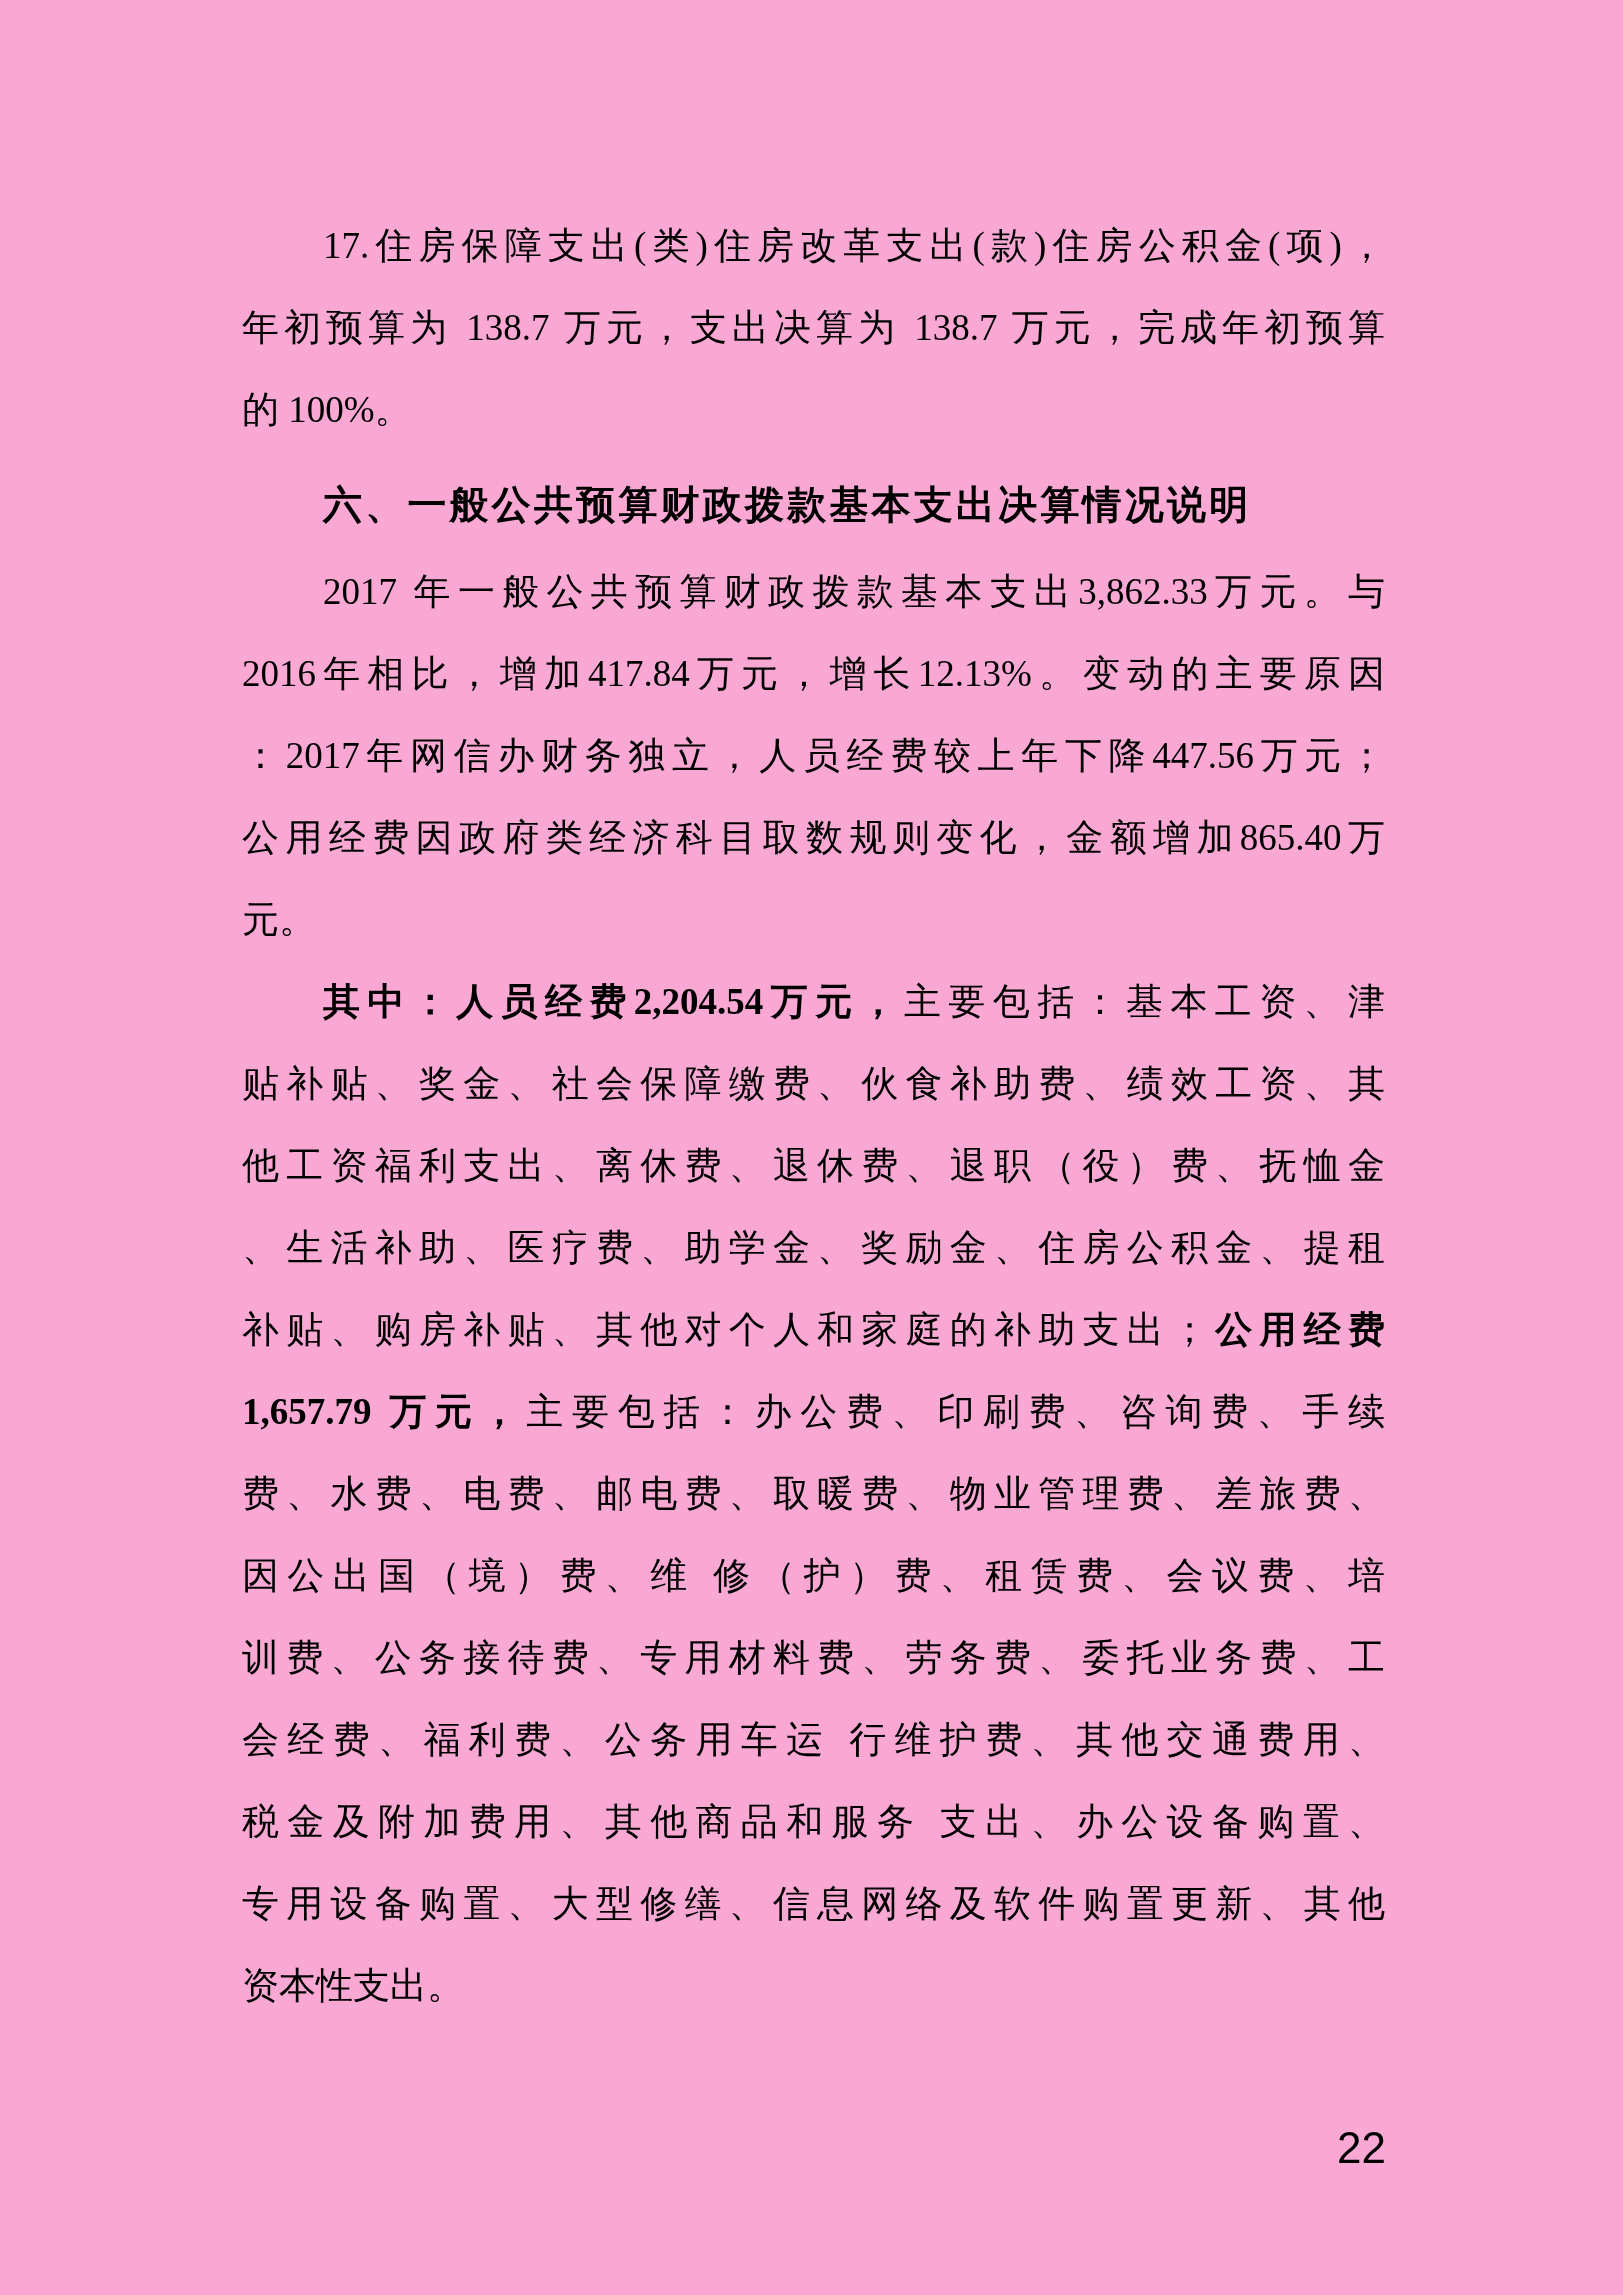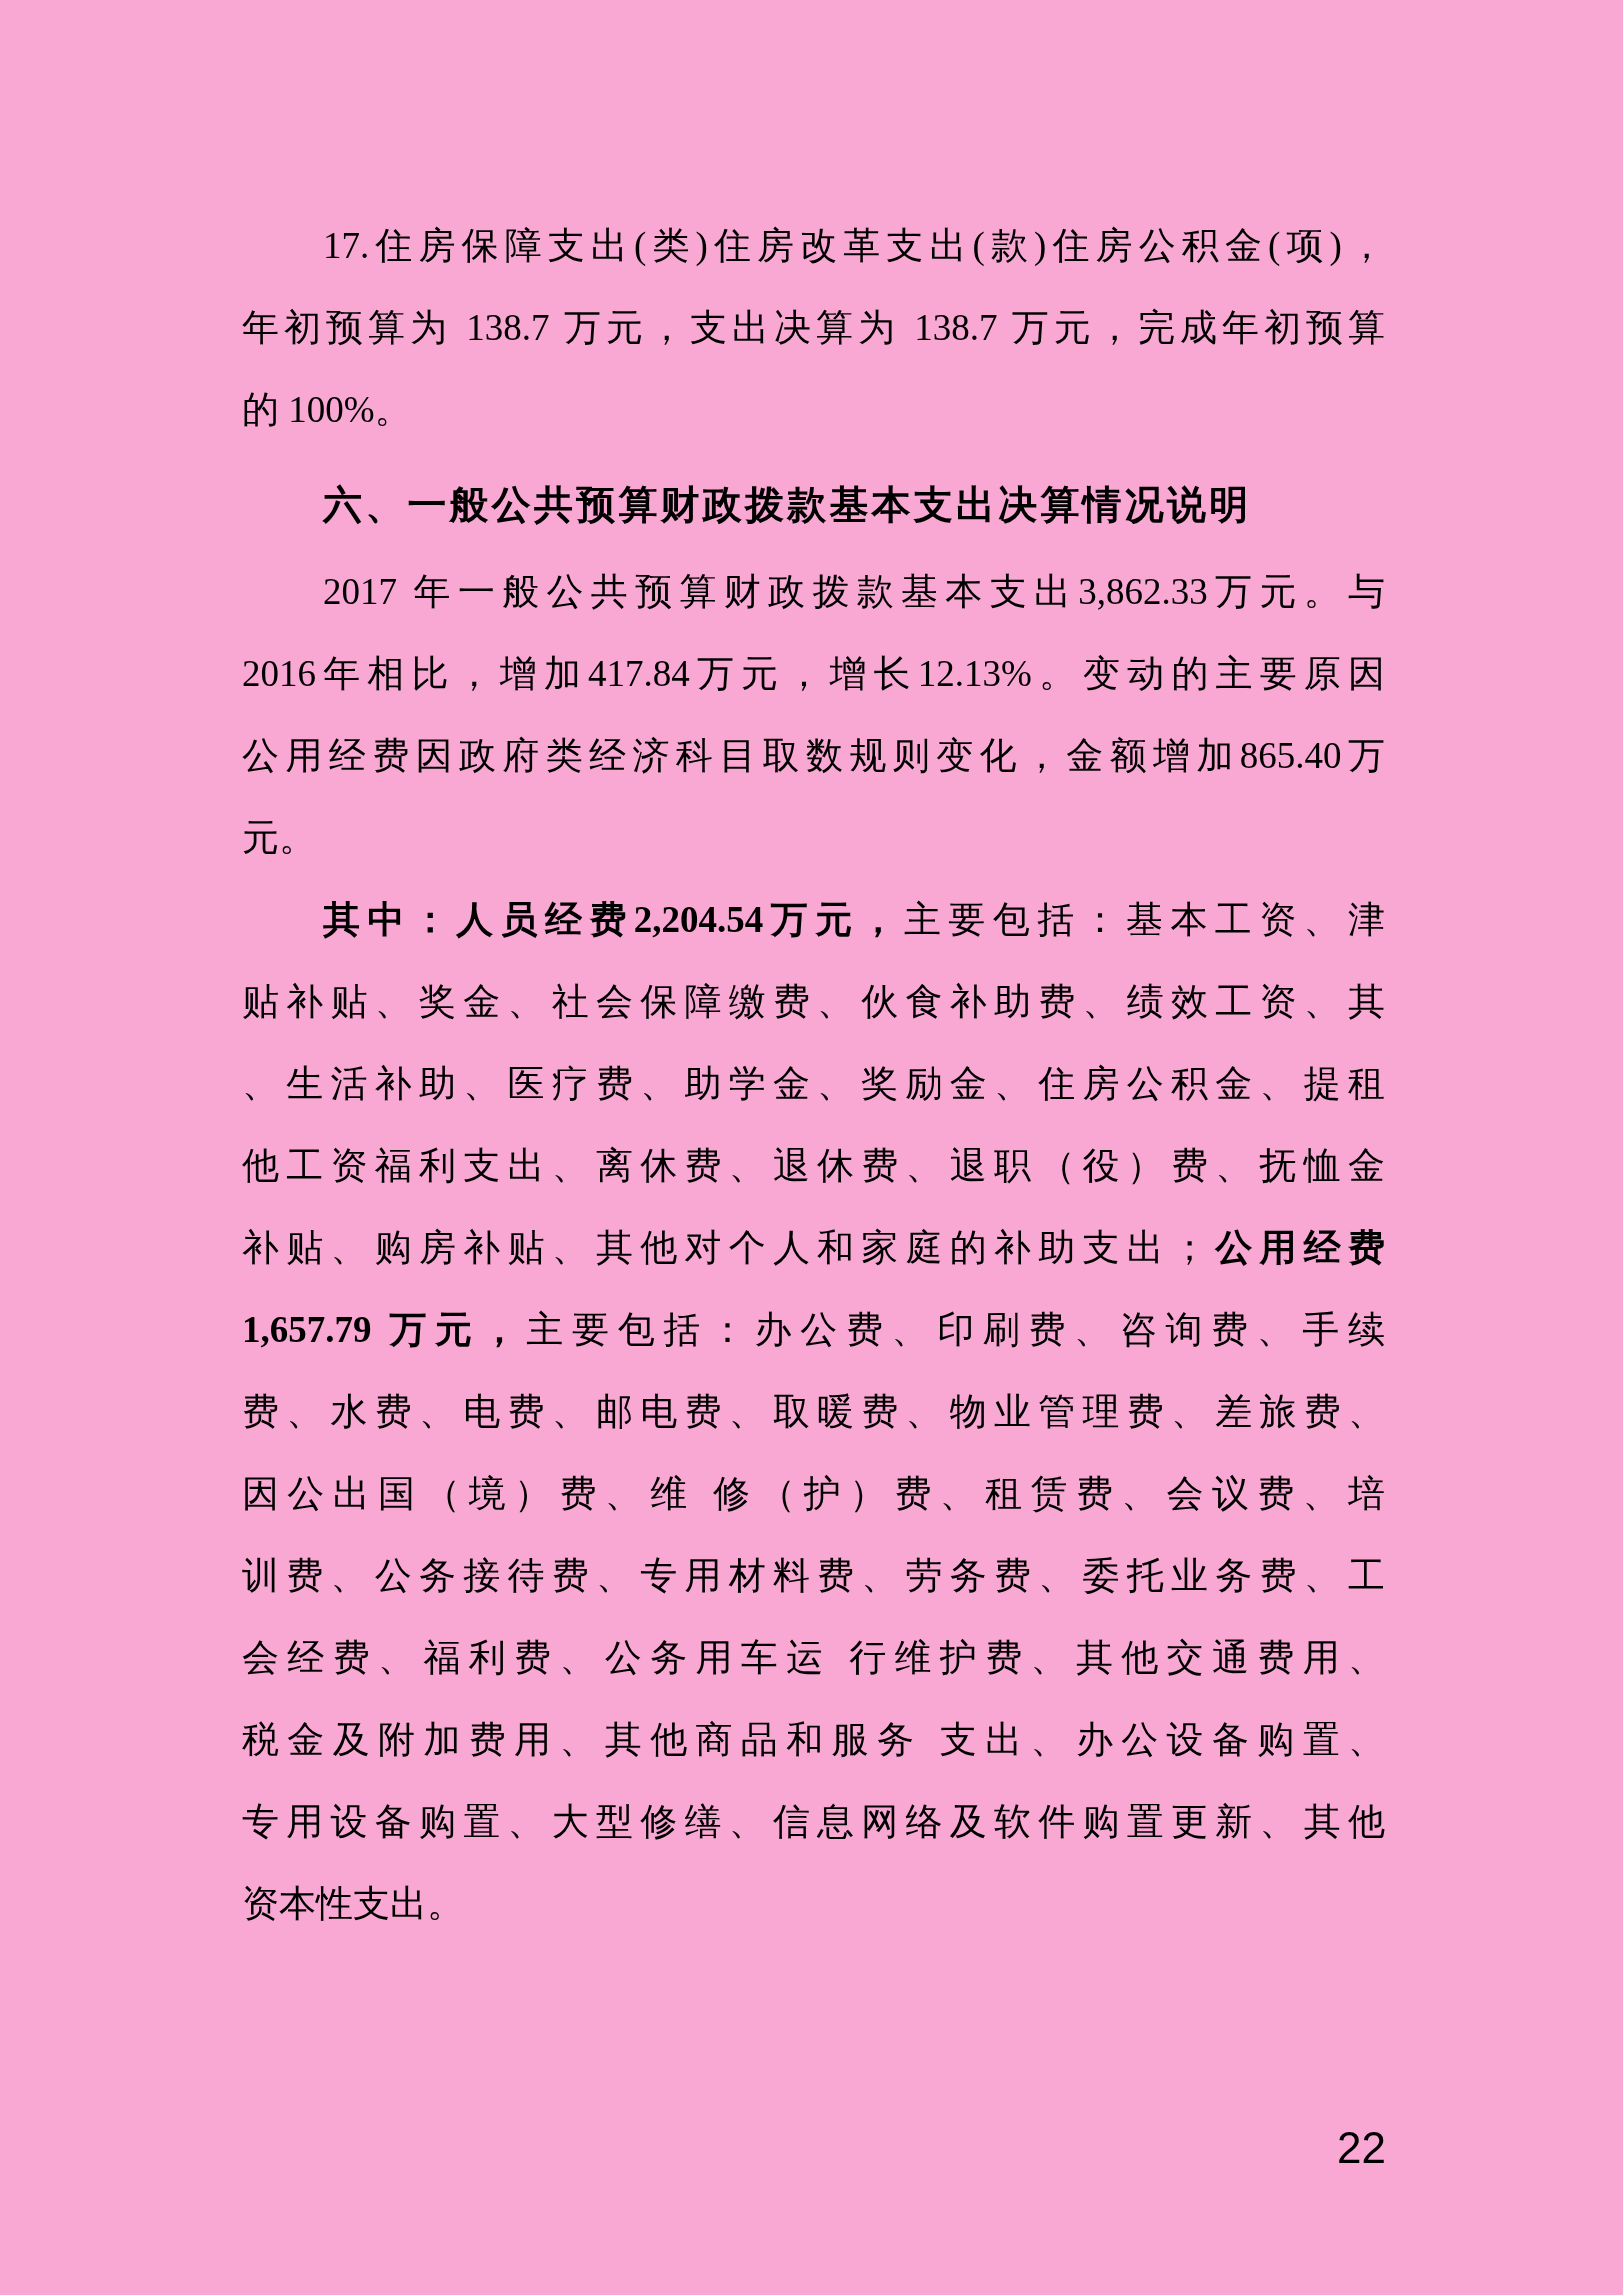--- a/index.html
+++ b/index.html
@@ -69,26 +69,27 @@
 <body>
 
 <div class="page">
   <main class="content" id="content">
       <div class="line indent justify"><span class="">17.住房保障支出(类)住房改革支出(款)住房公积金(项)，</span></div>
       <div class="line justify"><span class="">年初预算为 138.7 万元，支出决算为 138.7 万元，完成年初预算</span></div>
       <div class="line"><span class="">的 100%。</span></div>
       <div class="line heading"><span class="">六、一般公共预算财政拨款基本支出决算情况说明</span></div>
       <div class="line indent justify"><span class="">2017 年一般公共预算财政拨款基本支出3,862.33万元。与</span></div>
       <div class="line justify"><span class="">2016年相比，增加417.84万元，增长12.13%。变动的主要原因</span></div>
+      <div class="line justify"><span class="">：2017年网信办财务独立，人员经费较上年下降447.56万元；</span></div>
       <div class="line justify"><span class="">公用经费因政府类经济科目取数规则变化，金额增加865.40万</span></div>
       <div class="line"><span class="">元。</span></div>
       <div class="line indent justify"><span class="seg-bold">其中：人员经费2,204.54万元，</span><span class="">主要包括：基本工资、津</span></div>
       <div class="line justify"><span class="">贴补贴、奖金、社会保障缴费、伙食补助费、绩效工资、其</span></div>
+      <div class="line justify"><span class="">他工资福利支出、离休费、退休费、退职（役）费、抚恤金</span></div>
       <div class="line justify"><span class="">、生活补助、医疗费、助学金、奖励金、住房公积金、提租</span></div>
-      <div class="line justify"><span class="">他工资福利支出、离休费、退休费、退职（役）费、抚恤金</span></div>
       <div class="line justify"><span class="">补贴、购房补贴、其他对个人和家庭的补助支出；</span><span class="seg-bold">公用经费</span></div>
       <div class="line justify"><span class="seg-bold">1,657.79 万元，</span><span class="">主要包括：办公费、印刷费、咨询费、手续</span></div>
       <div class="line justify"><span class="">费、水费、电费、邮电费、取暖费、物业管理费、差旅费、</span></div>
       <div class="line justify"><span class="">因公出国（境）费、维 修（护）费、租赁费、会议费、培</span></div>
       <div class="line justify"><span class="">训费、公务接待费、专用材料费、劳务费、委托业务费、工</span></div>
       <div class="line justify"><span class="">会经费、福利费、公务用车运 行维护费、其他交通费用、</span></div>
       <div class="line justify"><span class="">税金及附加费用、其他商品和服务 支出、办公设备购置、</span></div>
       <div class="line justify"><span class="">专用设备购置、大型修缮、信息网络及软件购置更新、其他</span></div>
       <div class="line"><span class="">资本性支出。</span></div>
     </main>

